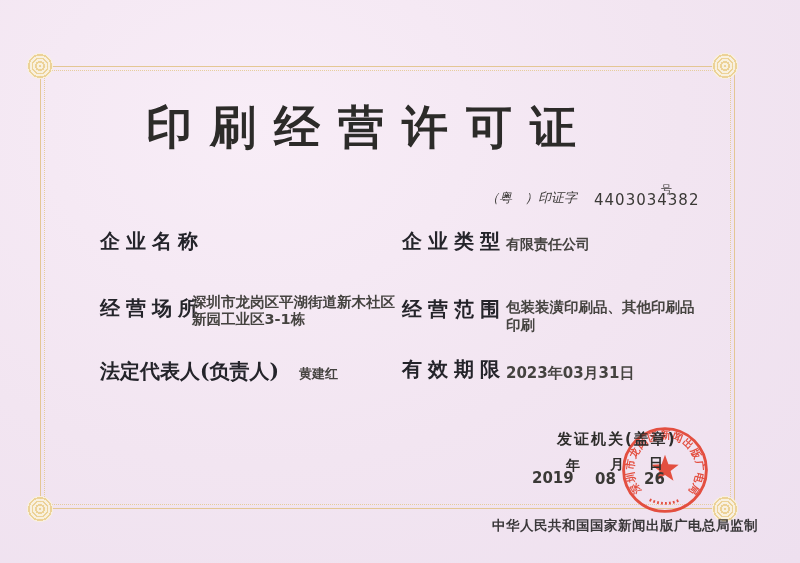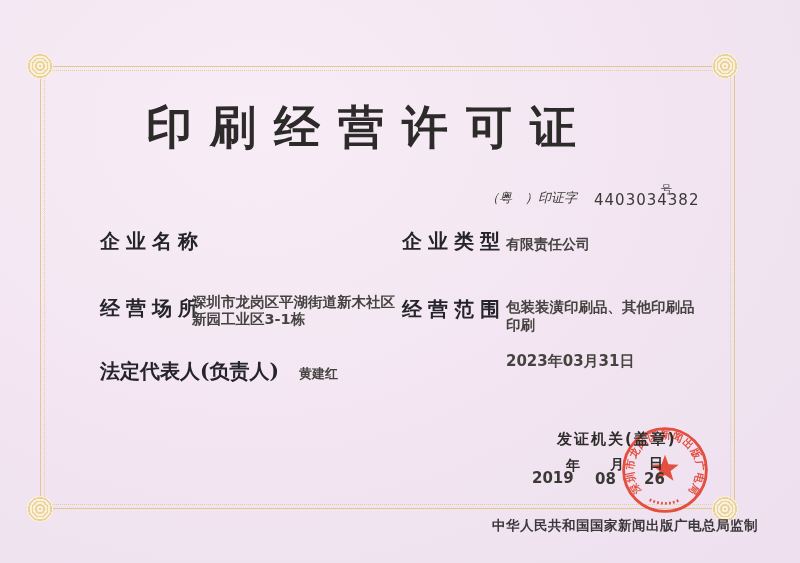--- a/index.html
+++ b/index.html
@@ -99,21 +99,22 @@
     <div>新园工业区3-1栋</div>
   </div>
   <div class="field-label" style="left:402px;top:296px;">经营范围</div>
   <div class="field-value" style="left:506px;top:299px;line-height:17.5px;">
     <div>包装装潢印刷品、其他印刷品</div>
     <div>印刷</div>
   </div>
 
   <div class="field-label tight" style="left:100px;top:358px;">法定代表人(负责人)</div>
   <div class="field-value" style="left:299px;top:366px;font-size:13px;">黄建红</div>
-  <div class="field-value" style="left:506px;top:353px;font-size:15px;">2023年03月31日</div>
+  <div class="field-label" style="left:402px;top:356px;">有效期限</div>
+  <div class="field-value" style="left:506px;top:365px;font-size:15px;">2023年03月31日</div>
 
   <div class="issuer-label">发证机关(盖章)</div>
   <span class="date-part" style="left:566px;top:457px;">年</span>
   <span class="date-part" style="left:610px;top:456px;">月</span>
   <span class="date-part" style="left:649px;top:455px;">日</span>
   <span class="date-val" style="left:532px;top:469px;">2019</span>
   <span class="date-val" style="left:595px;top:470px;">08</span>
   <span class="date-val" style="left:628px;top:470px;margin-left:16px;">26</span>
 
   <svg class="seal" viewBox="0 0 100 100">

